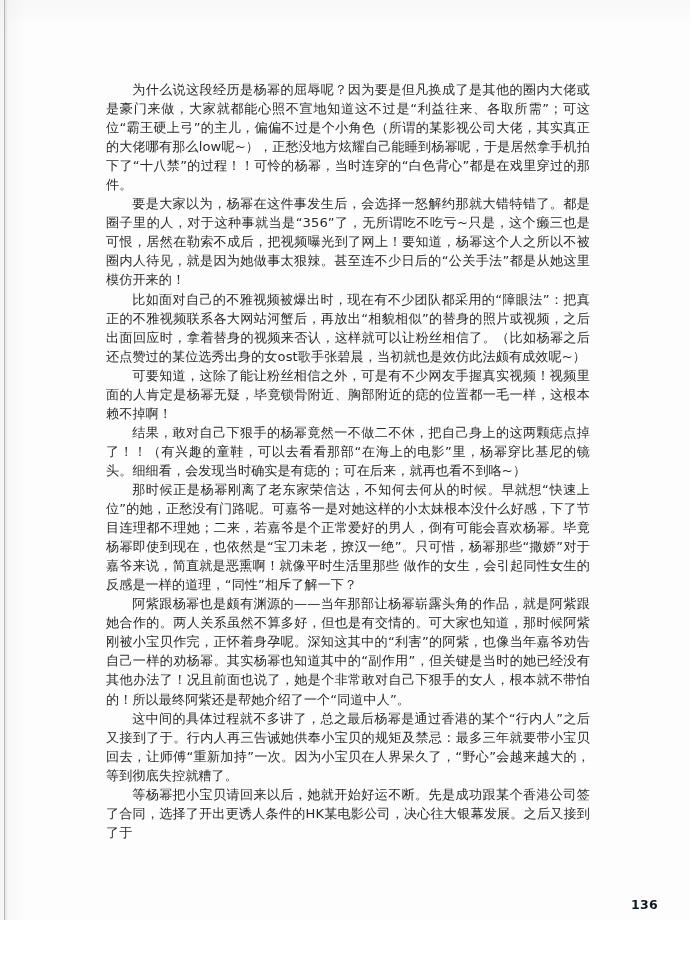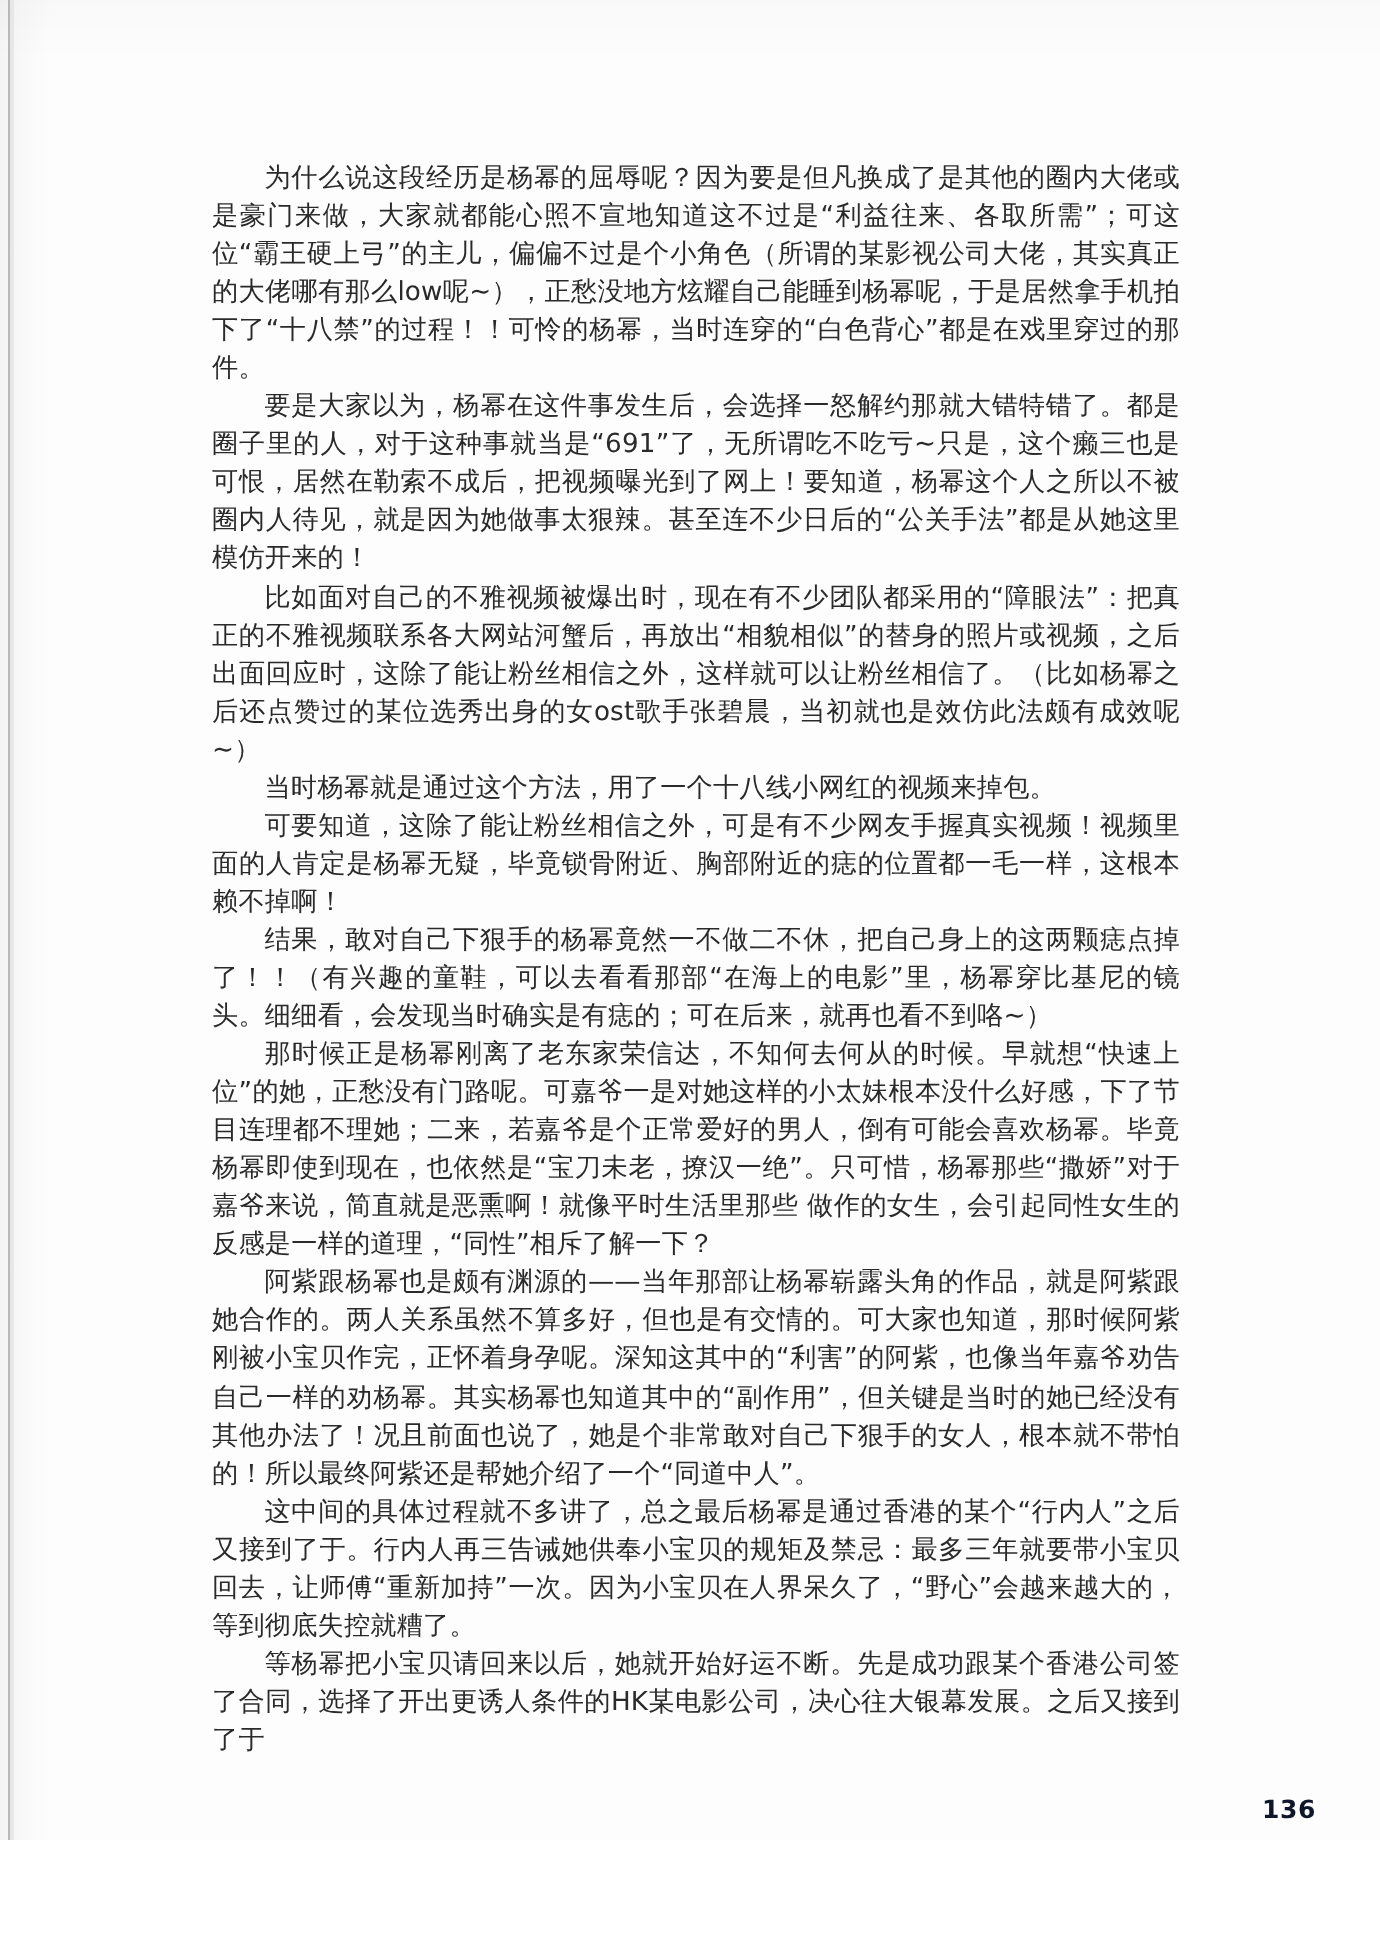--- a/index.html
+++ b/index.html
@@ -77,23 +77,22 @@
 <body>
 
 <div class="page">
 
   <div class="paper-tone"></div>
   <div class="scan-edge-left-2"></div>
   <div class="scan-edge-left"></div>
 
   <div class="textblock">
     <p class="para">为什么说这段经历是杨幂的屈辱呢？因为要是但凡换成了是其他的圈内大佬或是豪门来做，大家就都能心照不宣地知道这不过是“利益往来、各取所需”；可这位“霸王硬上弓”的主儿，偏偏不过是个小角色（所谓的某影视公司大佬，其实真正的大佬哪有那么low呢~），正愁没地方炫耀自己能睡到杨幂呢，于是居然拿手机拍下了“十八禁”的过程！！可怜的杨幂，当时连穿的“白色背心”都是在戏里穿过的那件。</p>
-    <p class="para">要是大家以为，杨幂在这件事发生后，会选择一怒解约那就大错特错了。都是圈子里的人，对于这种事就当是“691”了，无所谓吃不吃亏~只是，这个癞三也是可恨，居然在勒索不成后，把视频曝光到了网上！要知道，杨幂这个人之所以不被圈内人待见，就是因为她做事太狠辣。甚至连不少日后的“公关手法”都是从她这里模仿开来的！</p>
-    <p class="para">比如面对自己的不雅视频被爆出时，现在有不少团队都采用的“障眼法”：把真正的不雅视频联系各大网站河蟹后，再放出“相貌相似”的替身的照片或视频，之后出面回应时，这除了能让粉丝相信之外，这样就可以让粉丝相信了。（比如杨幂之后还点赞过的某位选秀出身的女ost歌手张碧晨，当初就也是效仿此法颇有成效呢~）</p>
-    <p class="para">当时杨幂就是通过这个方法，用了一个十八线小网红的视频来掉包。</p>
+    <p class="para">要是大家以为，杨幂在这件事发生后，会选择一怒解约那就大错特错了。都是圈子里的人，对于这种事就当是“356”了，无所谓吃不吃亏~只是，这个癞三也是可恨，居然在勒索不成后，把视频曝光到了网上！要知道，杨幂这个人之所以不被圈内人待见，就是因为她做事太狠辣。甚至连不少日后的“公关手法”都是从她这里模仿开来的！</p>
+    <p class="para">比如面对自己的不雅视频被爆出时，现在有不少团队都采用的“障眼法”：把真正的不雅视频联系各大网站河蟹后，再放出“相貌相似”的替身的照片或视频，之后出面回应时，拿着替身的视频来否认，这样就可以让粉丝相信了。（比如杨幂之后还点赞过的某位选秀出身的女ost歌手张碧晨，当初就也是效仿此法颇有成效呢~）</p>
     <p class="para">可要知道，这除了能让粉丝相信之外，可是有不少网友手握真实视频！视频里面的人肯定是杨幂无疑，毕竟锁骨附近、胸部附近的痣的位置都一毛一样，这根本赖不掉啊！</p>
     <p class="para">结果，敢对自己下狠手的杨幂竟然一不做二不休，把自己身上的这两颗痣点掉了！！（有兴趣的童鞋，可以去看看那部“在海上的电影”里，杨幂穿比基尼的镜头。细细看，会发现当时确实是有痣的；可在后来，就再也看不到咯~）</p>
     <p class="para">那时候正是杨幂刚离了老东家荣信达，不知何去何从的时候。早就想“快速上位”的她，正愁没有门路呢。可嘉爷一是对她这样的小太妹根本没什么好感，下了节目连理都不理她；二来，若嘉爷是个正常爱好的男人，倒有可能会喜欢杨幂。毕竟杨幂即使到现在，也依然是“宝刀未老，撩汉一绝”。只可惜，杨幂那些“撒娇”对于嘉爷来说，简直就是恶熏啊！就像平时生活里那些 做作的女生，会引起同性女生的反感是一样的道理，“同性”相斥了解一下？</p>
     <p class="para">阿紫跟杨幂也是颇有渊源的——当年那部让杨幂崭露头角的作品，就是阿紫跟她合作的。两人关系虽然不算多好，但也是有交情的。可大家也知道，那时候阿紫刚被小宝贝作完，正怀着身孕呢。深知这其中的“利害”的阿紫，也像当年嘉爷劝告自己一样的劝杨幂。其实杨幂也知道其中的“副作用”，但关键是当时的她已经没有其他办法了！况且前面也说了，她是个非常敢对自己下狠手的女人，根本就不带怕的！所以最终阿紫还是帮她介绍了一个“同道中人”。</p>
     <p class="para">这中间的具体过程就不多讲了，总之最后杨幂是通过香港的某个“行内人”之后又接到了于。行内人再三告诫她供奉小宝贝的规矩及禁忌：最多三年就要带小宝贝回去，让师傅“重新加持”一次。因为小宝贝在人界呆久了，“野心”会越来越大的，等到彻底失控就糟了。</p>
     <p class="para">等杨幂把小宝贝请回来以后，她就开始好运不断。先是成功跟某个香港公司签了合同，选择了开出更诱人条件的HK某电影公司，决心往大银幕发展。之后又接到了于</p>
   </div>
 
   <div class="pagenum">136</div>
 

